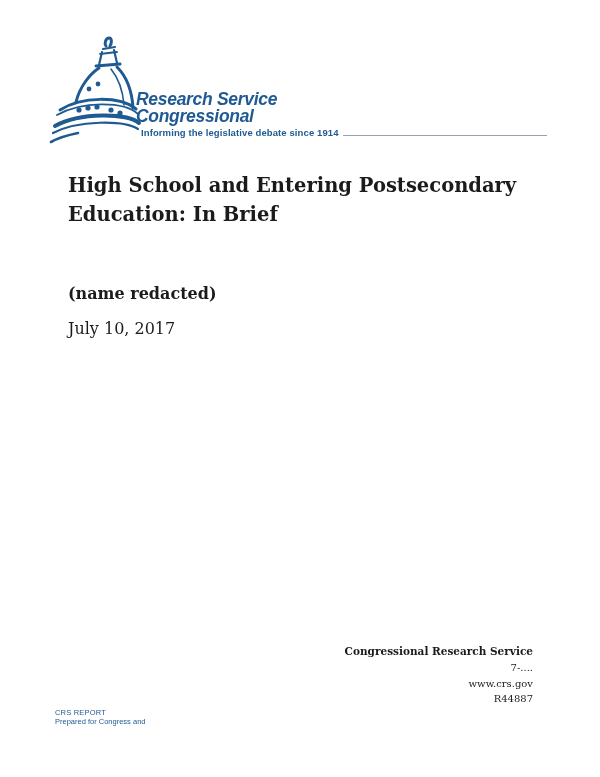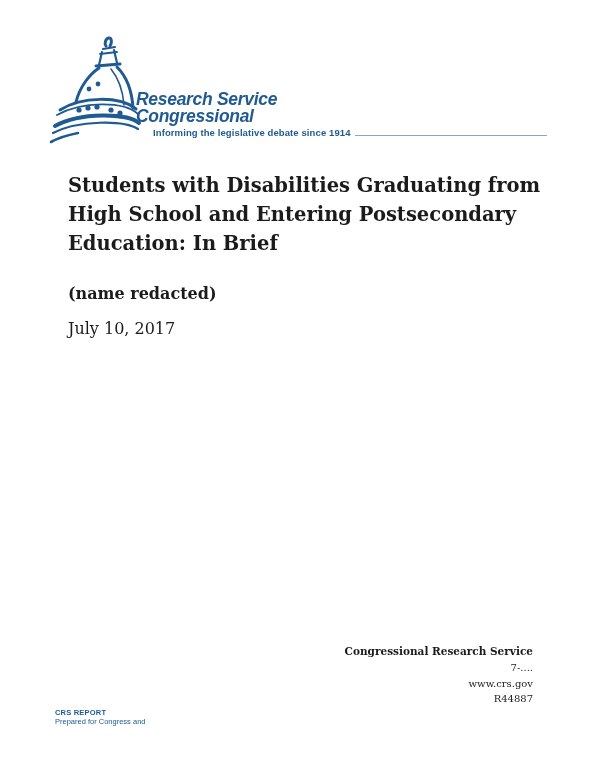--- a/index.html
+++ b/index.html
@@ -24,21 +24,21 @@
   .logo-text{
     position:absolute;left:136px;top:91px;width:411px;
     font-family:"Liberation Sans","DejaVu Sans",sans-serif;
     color:var(--brand-blue);
   }
   .org-line{
     font-size:17.5px;font-weight:bold;font-style:italic;
     line-height:16.5px;letter-spacing:-0.3px;white-space:nowrap;
   }
   .tagline-row{
-    display:flex;align-items:flex-end;margin-top:3px;margin-left:17px;
+    display:flex;align-items:flex-end;margin-top:3px;margin-left:5px;
   }
   .tagline{
     font-size:9.5px;font-weight:bold;letter-spacing:0.1px;white-space:nowrap;
   }
   .tagline-rule{
     flex:1;height:0;border-bottom:1.5px solid var(--top-rule);
     margin-left:4px;margin-bottom:2px;
   }
   
   .title-block{
@@ -60,21 +60,21 @@
     position:absolute;right:67px;top:644px;
     text-align:right;font-size:10px;line-height:15.8px;
   }
   .footer-right .org{font-size:10.5px;font-weight:bold;}
   
   .footer-left{
     position:absolute;left:55px;top:708px;width:492px;
     font-family:"Liberation Sans","DejaVu Sans",sans-serif;
     font-size:7.5px;line-height:9.3px;color:var(--brand-blue);
   }
-  .footer-left .label{font-weight:bold;letter-spacing:0.2px;}
+  .footer-left .label{font-weight:normal;letter-spacing:0.2px;}
   .fl-last-row{display:flex;align-items:flex-end;}
   .footer-rule{
     flex:1;height:0;border-bottom:1.5px solid var(--bottom-rule);
     margin-left:5px;margin-bottom:1px;
   }
 </style>
 </head>
 <body>
 
 <svg class="logo-dome" viewBox="0 0 94 110" fill="none" stroke="#1f5a92" stroke-linecap="round" stroke-linejoin="round">
@@ -111,21 +111,20 @@
 <div class="logo-text">
   <div class="org-line">Research Service</div>
   <div class="org-line">Congressional</div>
   <div class="tagline-row">
     <span class="tagline">Informing the legislative debate since 1914</span>
     <span class="tagline-rule"></span>
   </div>
 </div>
 
 <div class="title-block">
-  <div class="title-line">Students with Disabilities Graduating from</div>
   <div class="title-line">High School and Entering Postsecondary</div>
   <div class="title-line">Education: In Brief</div>
 </div>
 
 <div class="author-block">
   <div class="author-name">(name redacted)</div>
   <div class="author-date">July 10, 2017</div>
 </div>
 
 <div class="footer-right">

